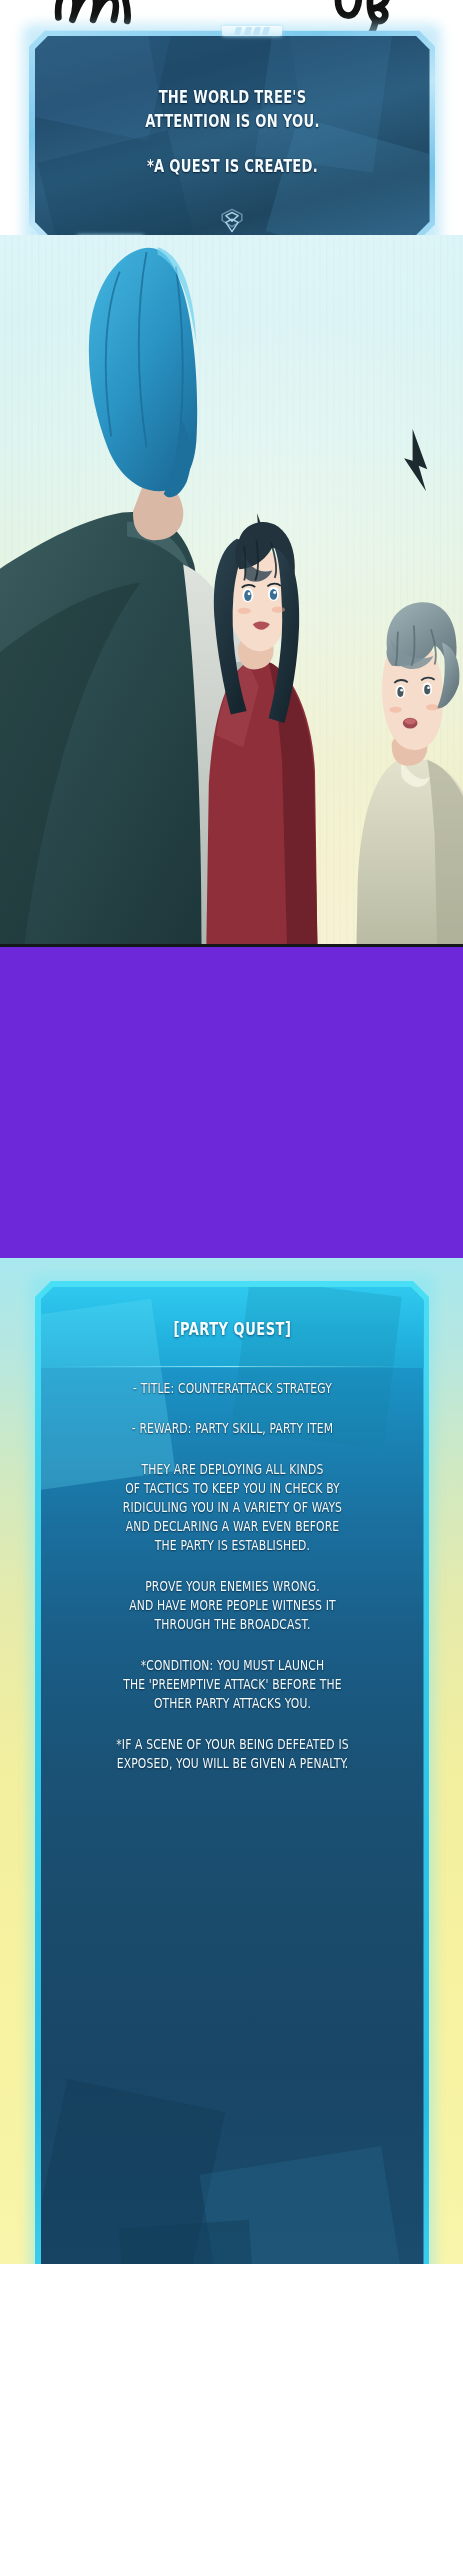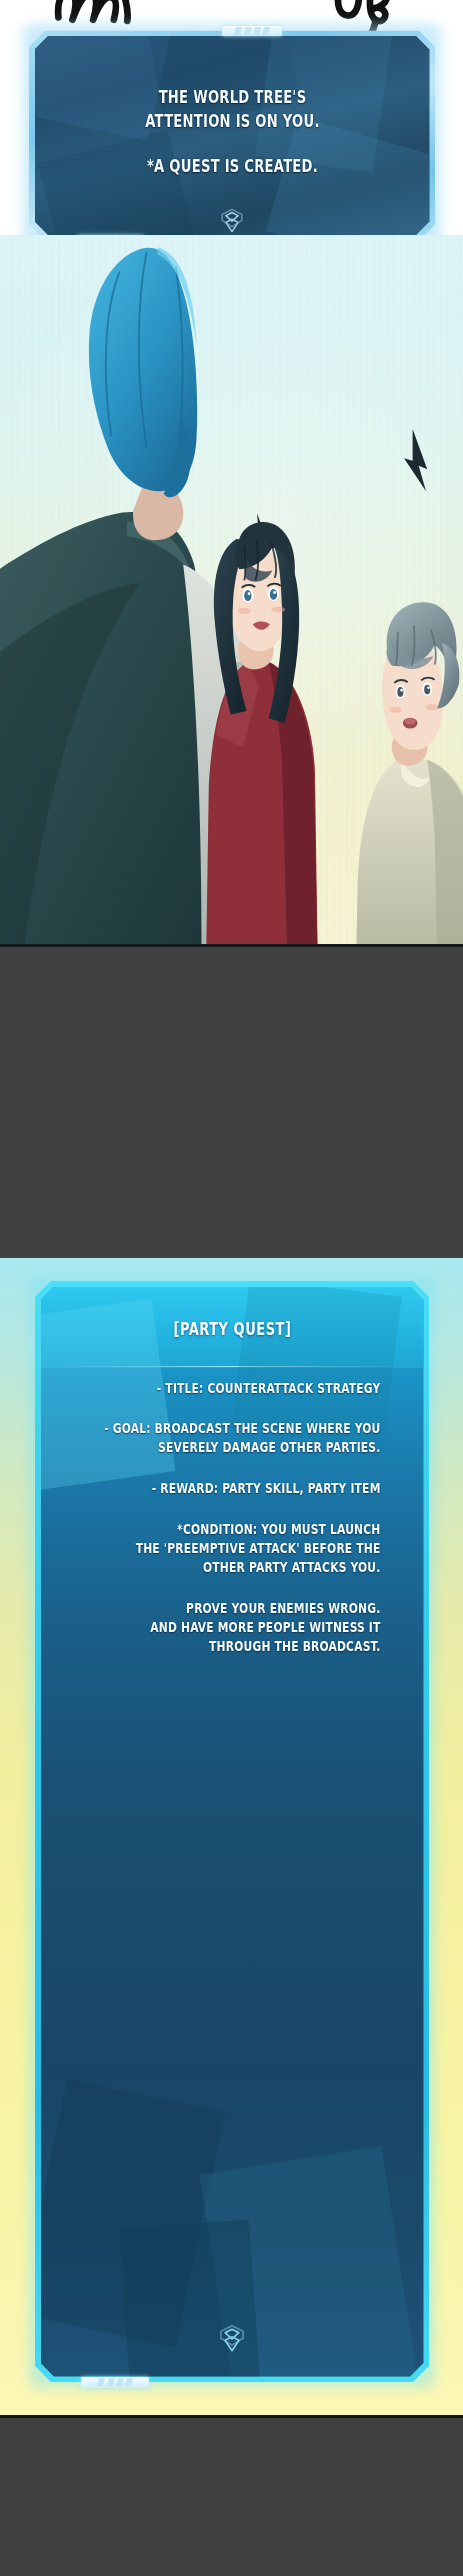--- a/index.html
+++ b/index.html
@@ -1,21 +1,21 @@
 <!DOCTYPE html>
 <html style="font-size:9.8px"><head>
 <meta charset="utf-8">
 <style>
   html,body{margin:0;padding:0;background:#ffffff;}
   body{
     width:464px;
     font-family:"Liberation Sans", sans-serif;
     -webkit-font-smoothing:antialiased;
   }
-  .page{position:relative;width:464px;height:2576px;overflow:hidden;background:#404040;}
+  .page{position:relative;width:464px;height:2264px;overflow:hidden;background:#6d28d9;}
 
   
   .panel-quest-top{
     position:absolute;left:0;top:0;width:464px;height:350px;
     background:#ffffff;overflow:hidden;
   }
   .sfx-strokes{
     position:absolute;top:-18.3px;left:0;width:464px;height:67px;
     pointer-events:none;
   }
@@ -165,23 +165,23 @@
   .pq-title{
     position:absolute;left:0;right:0;top:32px;text-align:center;
     color:#f4feff;font-weight:700;font-size:17.7px;
     font-family:"Liberation Sans Narrow","DejaVu Sans Condensed","Liberation Sans",sans-serif;
     letter-spacing:0.6px;
     transform:scaleX(.82);
     text-shadow:0 1.2px 2.4px rgba(0,45,80,.65);
   }
   .pq-body{
     position:absolute;left:11px;right:11px;top:92px;
-    text-align:right;color:#f4fdff;
+    text-align:center;color:#f4fdff;
     font-family:"Liberation Sans Narrow","DejaVu Sans Condensed","Liberation Sans",sans-serif;
-    font-weight:700;font-size:14.6px;line-height:1.30;
+    font-weight:400;font-size:14.6px;line-height:1.30;
     letter-spacing:0.2px;
     text-shadow:0 1.2px 1.8px rgba(0,35,60,.70), 0 0 1.2px rgba(0,35,60,.6);
   }
   .pq-body .blk{margin:0 0 22px 0;}
   .pq-body .blk:last-child{margin-bottom:0;}
   .pq-body .ln{display:block;transform:scaleX(.82);}
 
   .frame-tab{
     position:absolute;
     background:linear-gradient(180deg,#f4fbff,#cfeefb);
@@ -431,44 +431,51 @@
 
         <div class="pq-title">[PARTY QUEST]</div>
 
         <div class="pq-body">
 
           <div class="blk">
             <span class="ln">- TITLE: COUNTERATTACK STRATEGY</span>
           </div>
 
 
-          <div class="blk">
-            <span class="ln">- GOAL: BROADCAST THE SCENE WHERE YOU</span>
-            <span class="ln">SEVERELY DAMAGE OTHER PARTIES.</span>
-          </div>
 
           <div class="blk">
             <span class="ln">- REWARD: PARTY SKILL, PARTY ITEM</span>
           </div>
 
 
-
+          <div class="blk">
+            <span class="ln">THEY ARE DEPLOYING ALL KINDS</span>
+            <span class="ln">OF TACTICS TO KEEP YOU IN CHECK BY</span>
+            <span class="ln">RIDICULING YOU IN A VARIETY OF WAYS</span>
+            <span class="ln">AND DECLARING A WAR EVEN BEFORE</span>
+            <span class="ln">THE PARTY IS ESTABLISHED.</span>
+          </div>
+
+
+          <div class="blk">
+            <span class="ln">PROVE YOUR ENEMIES WRONG.</span>
+            <span class="ln">AND HAVE MORE PEOPLE WITNESS IT</span>
+            <span class="ln">THROUGH THE BROADCAST.</span>
+          </div>
 
           <div class="blk">
             <span class="ln">*CONDITION: YOU MUST LAUNCH</span>
             <span class="ln">THE 'PREEMPTIVE ATTACK' BEFORE THE</span>
             <span class="ln">OTHER PARTY ATTACKS YOU.</span>
           </div>
 
           <div class="blk">
-            <span class="ln">PROVE YOUR ENEMIES WRONG.</span>
-            <span class="ln">AND HAVE MORE PEOPLE WITNESS IT</span>
-            <span class="ln">THROUGH THE BROADCAST.</span>
-          </div>
-
+            <span class="ln">*IF A SCENE OF YOUR BEING DEFEATED IS</span>
+            <span class="ln">EXPOSED, YOU WILL BE GIVEN A PENALTY.</span>
+          </div>
 
         </div>
 
         <div class="emblem" style="bottom:21px;">
           <svg width="29" height="30.5" viewBox="0 0 42 44">
             <g fill="none" stroke="#9fe9fb" stroke-width="2.4" stroke-linejoin="round">
               <path d="M21 4 L37 12 L37 22 L21 32 L5 22 L5 12 Z" opacity=".5"></path>
               <path d="M21 9 L31 14 L21 23 L11 14 Z"></path>
               <path d="M21 20 L31 25 L21 40 L11 25 Z"></path>
             </g>

